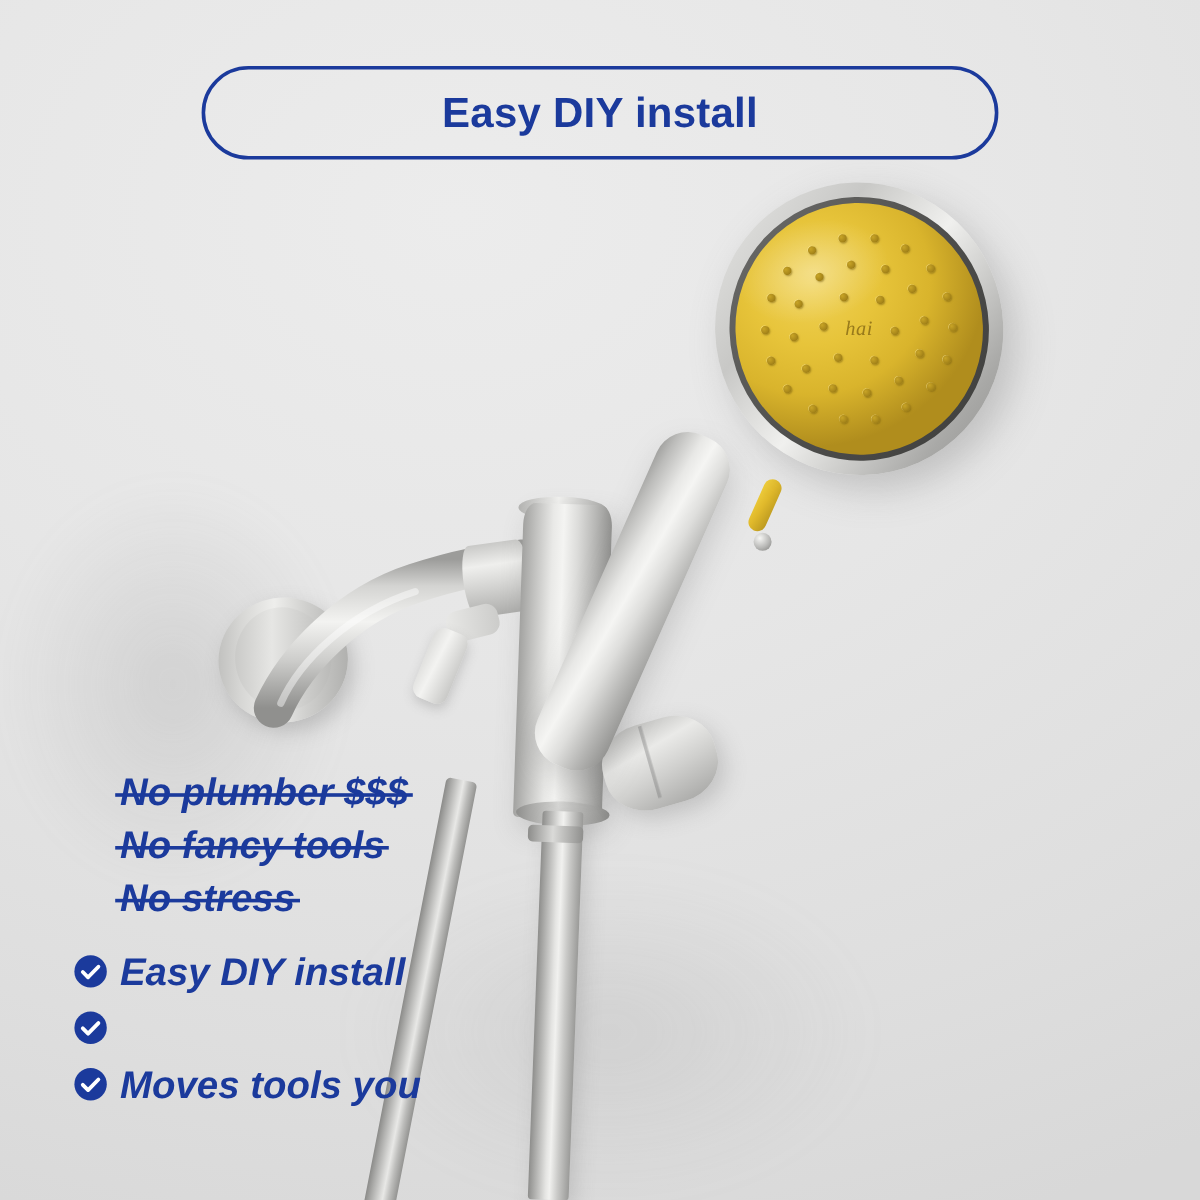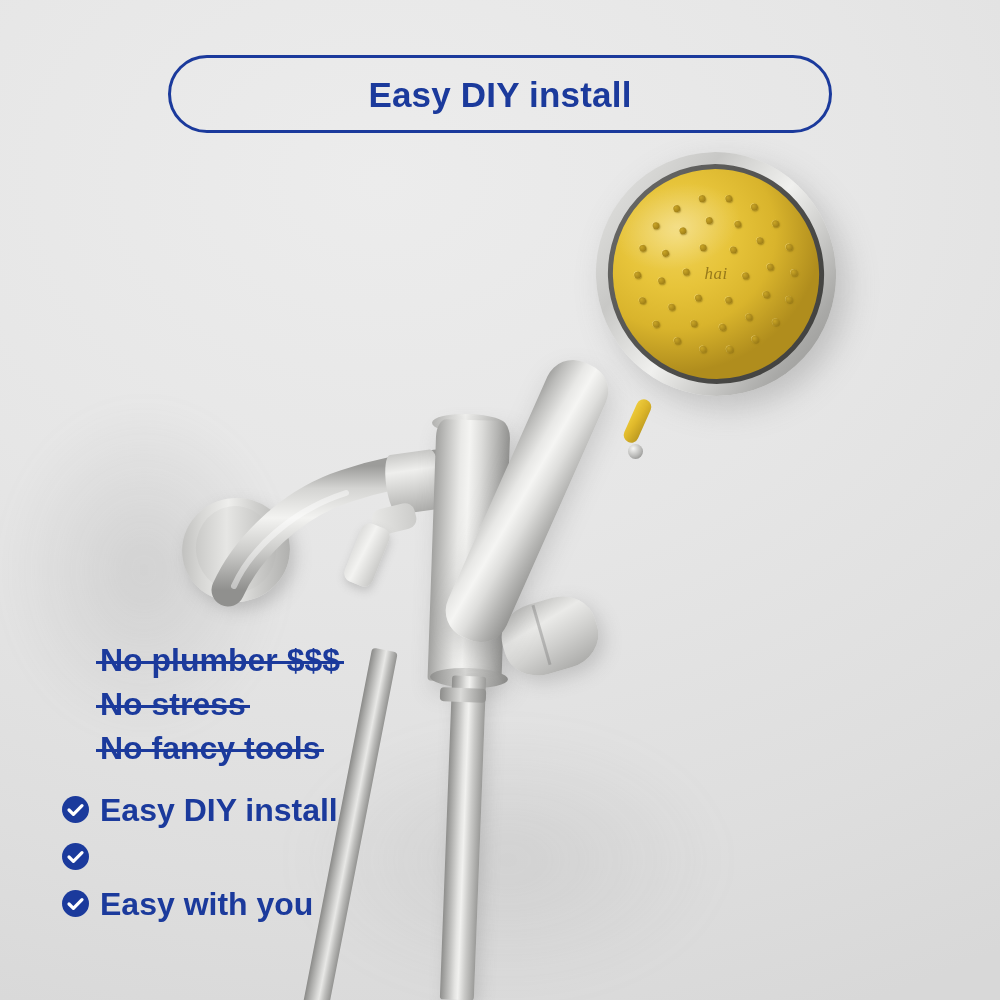--- a/index.html
+++ b/index.html
@@ -59,20 +59,21 @@
     letter-spacing: 0.2px;
     line-height: 1;
   }
 
   
   .copy {
     position: absolute;
     left: 62px;
     top: 638px;
     width: 420px;
+    font-style: italic;
   }
   .strike-list { margin: 0; padding: 0; list-style: none; }
   .strike-item {
     color: #1b3a9c;
     font-size: 32px;
     font-weight: 600;
     line-height: 44px;
     margin-left: 38px;
     white-space: nowrap;
     position: relative;
@@ -450,24 +451,24 @@
     <div class="pill-title">Easy DIY install</div>
   </div>
 
   <div class="copy">
 
     <ul class="strike-list">
       <li class="strike-row">
         <span class="strike-item">No plumber $$$</span>
       </li>
       <li class="strike-row">
+        <span class="strike-item">No fancy tools</span>
+      </li>
+      <li class="strike-row">
         <span class="strike-item">No stress</span>
-      </li>
-      <li class="strike-row">
-        <span class="strike-item">No fancy tools</span>
       </li>
     </ul>
 
     <ul class="check-list">
       <li class="check-row">
         <span class="check-icon">
           <svg width="27" height="27" viewBox="0 0 27 27">
             <path d="M7 14 L11.4 18.4 L20 9.6" stroke="#ffffff" stroke-width="3.2" fill="none" stroke-linecap="round" stroke-linejoin="round"></path>
           </svg>
         </span>
@@ -479,17 +480,17 @@
             <path d="M7 14 L11.4 18.4 L20 9.6" stroke="#ffffff" stroke-width="3.2" fill="none" stroke-linecap="round" stroke-linejoin="round"></path>
           </svg>
         </span>
       </li>
       <li class="check-row">
         <span class="check-icon">
           <svg width="27" height="27" viewBox="0 0 27 27">
             <path d="M7 14 L11.4 18.4 L20 9.6" stroke="#ffffff" stroke-width="3.2" fill="none" stroke-linecap="round" stroke-linejoin="round"></path>
           </svg>
         </span>
-        <span class="check-label">Easy with you</span>
+        <span class="check-label">Moves tools you</span>
       </li>
     </ul>
   </div>
 </div>
 
 </body></html>

